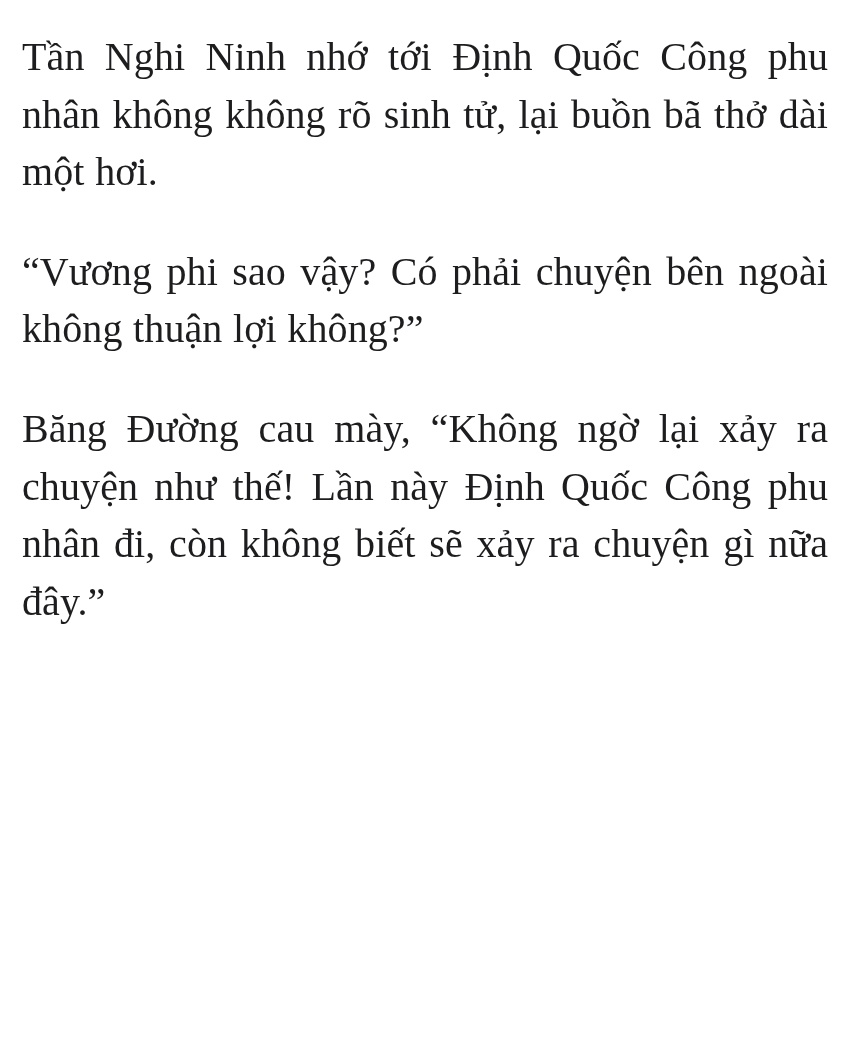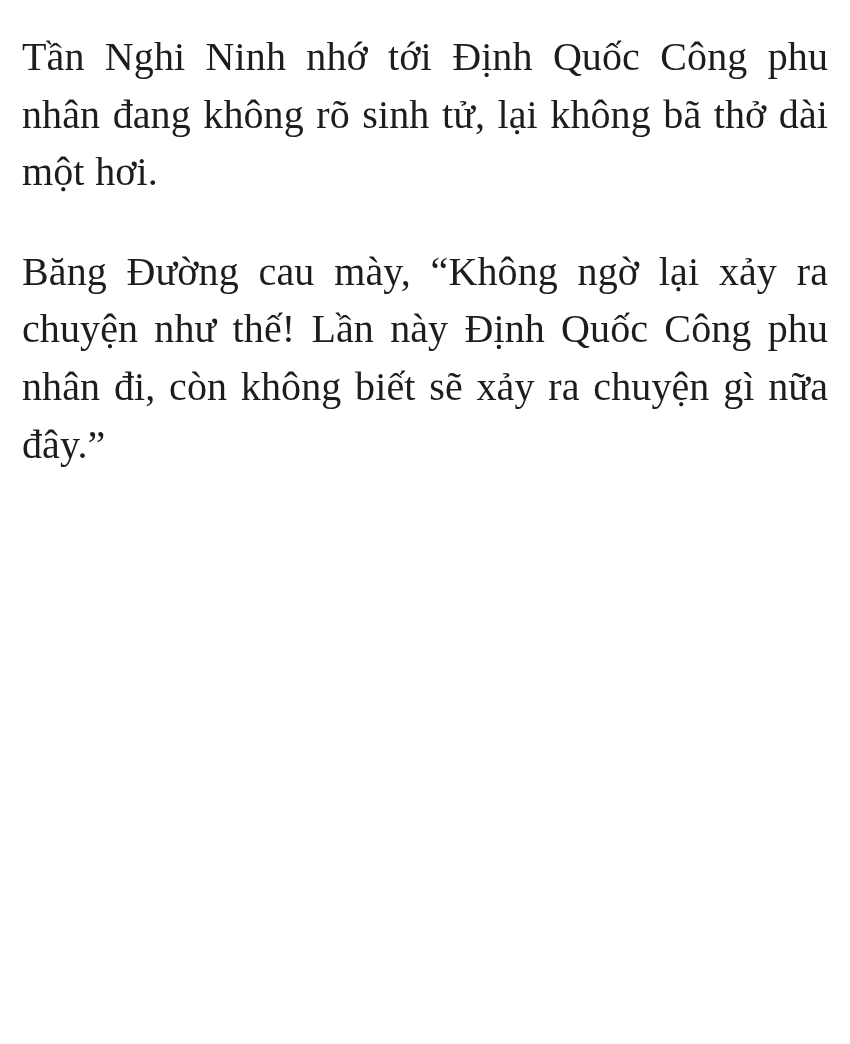--- a/index.html
+++ b/index.html
@@ -33,15 +33,16 @@
     hyphens: none;
   }
   .para:last-child {
     margin-bottom: 8px;
   }
 </style>
 </head>
 <body>
 
 <div class="reader">
-  <p class="para">Tần Nghi Ninh nhớ tới Định Quốc Công phu nhân đang không rõ sinh tử, lại không bã thở dài một hơi.</p>
+  <p class="para">Tần Nghi Ninh nhớ tới Định Quốc Công phu nhân không không rõ sinh tử, lại buồn bã thở dài một hơi.</p>
+  <p class="para">“Vương phi sao vậy? Có phải chuyện bên ngoài không thuận lợi không?”</p>
   <p class="para">Băng Đường cau mày, “Không ngờ lại xảy ra chuyện như thế! Lần này Định Quốc Công phu nhân đi, còn không biết sẽ xảy ra chuyện gì nữa đây.”</p>
 </div>
 
 </body></html>

